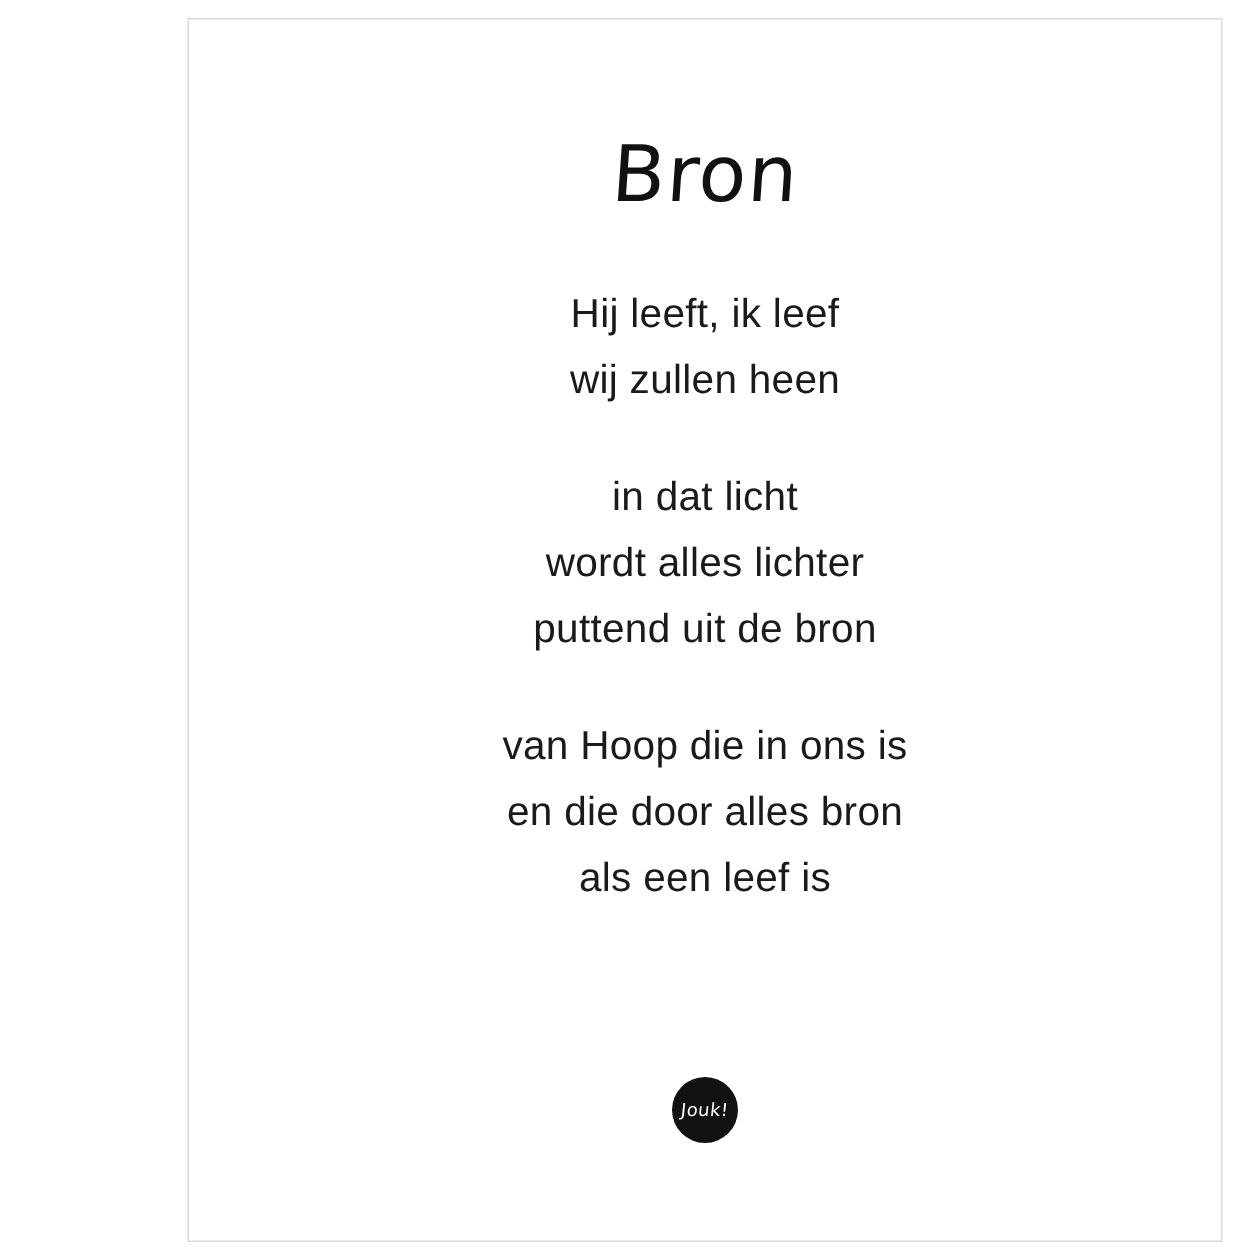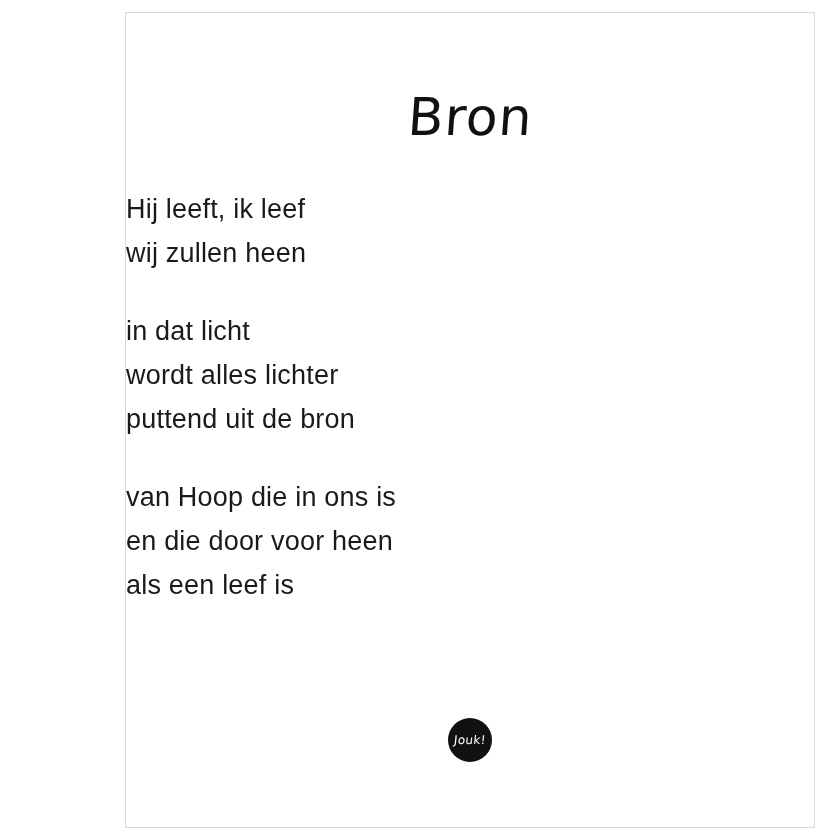--- a/index.html
+++ b/index.html
@@ -43,20 +43,21 @@
     font-weight: 400;
     letter-spacing: 1px;
     color: #111111;
     line-height: 1;
     text-align: center;
     transform: skewX(-4deg);
   }
 
   .poem-body {
     margin-top: 44px;
+    text-align: center;
     color: #1a1a1a;
     font-family: "Liberation Sans", sans-serif;
     font-size: 27px;
     line-height: 44px;
     font-weight: 400;
     letter-spacing: 0.2px;
     width: 100%;
   }
 
   .stanza {
@@ -108,21 +109,21 @@
       </div>
 
       <div class="stanza">
         <span class="line">in dat licht</span>
         <span class="line">wordt alles lichter</span>
         <span class="line">puttend uit de bron</span>
       </div>
 
       <div class="stanza">
         <span class="line">van Hoop die in ons is</span>
-        <span class="line">en die door voor heen</span>
+        <span class="line">en die door alles bron</span>
         <span class="line">als een leef is</span>
       </div>
 
     </div>
 
     <div class="logo-badge">
       <span class="logo-text">Jouk!</span>
     </div>
 
   </div>

